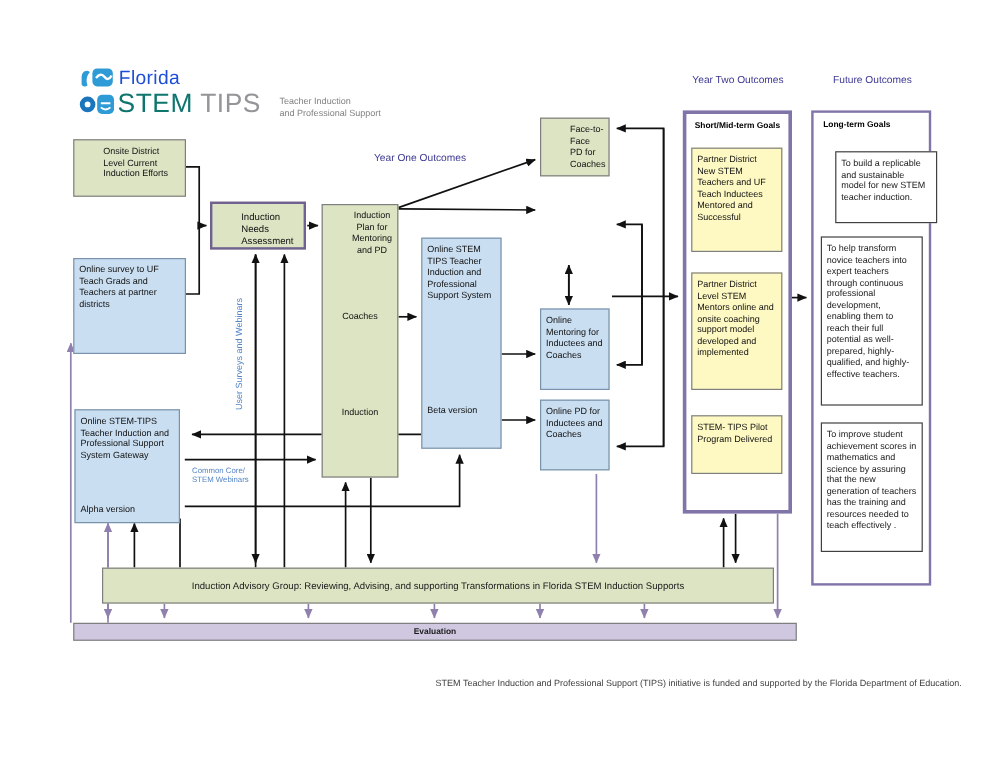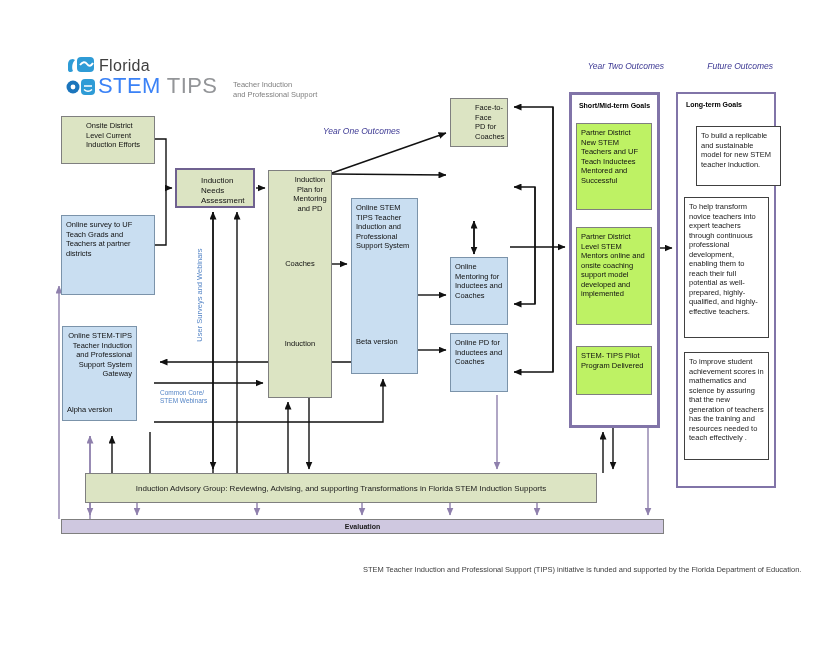--- a/index.html
+++ b/index.html
@@ -3,33 +3,33 @@
 <meta charset="utf-8">
 <style>
   html,body{margin:0;padding:0;background:#fff;}
   .page{position:relative;width:840px;height:649px;background:#ffffff;overflow:hidden;
         font-family:"Liberation Sans",sans-serif;color:#1a1a1a;}
   .abs{position:absolute;box-sizing:border-box;}
   .box{position:absolute;box-sizing:border-box;border:1px solid #7f7f7f;
        font-size:7.5px;line-height:1.27;padding:4px 4px;color:#111;}
   .green{background:#dce4c3;padding-left:24px;}
   .blue{background:#c9def1;border-color:#7b93aa;}
-  .purplefill{background:#bef264;}
+  .purplefill{background:#fef9c3;}
   .panel{position:absolute;box-sizing:border-box;background:#fff;border:3px solid #8174a8;}
   .panel-title{font-size:7px;font-weight:bold;color:#000;padding-top:7px;}
   .whitebox{position:absolute;box-sizing:border-box;background:#fff;border:1px solid #404040;
             font-size:7.5px;line-height:1.27;padding:4px;}
-  .hdr{position:absolute;font-style:italic;font-size:8.5px;color:#3c3893;text-align:right;}
+  .hdr{position:absolute;font-size:8.5px;color:#3c3893;text-align:center;}
   .sidelabel{position:absolute;color:#5585c6;}
   .bar{position:absolute;box-sizing:border-box;display:flex;align-items:center;justify-content:center;}
   .center{text-align:center;}
   svg.overlay{position:absolute;left:0;top:0;pointer-events:none;}
-  .logo-region{position:absolute;left:99px;top:57px;font-size:16px;color:#404040;letter-spacing:.3px;}
+  .logo-region{position:absolute;left:99px;top:57px;font-size:16px;color:#1d4ed8;letter-spacing:.3px;}
   .logo-brand{position:absolute;left:98px;top:73px;font-size:22px;letter-spacing:.4px;}
-  .logo-brand .stem{color:#3b82f6;}
+  .logo-brand .stem{color:#0f766e;}
   .logo-brand .tips{color:#939598;}
   .logo-tagline{position:absolute;left:233px;top:80px;font-size:7.5px;line-height:1.3;color:#808080;}
   .footer{position:absolute;left:363px;top:565px;width:440px;font-size:7.5px;color:#3d3d3d;}
   .plan-sub{position:absolute;left:0;width:100%;text-align:center;font-size:7.5px;}
 </style>
 </head>
 <body>
 
 <div class="page">
 
@@ -119,21 +119,21 @@
     <div>Induction Plan for Mentoring and PD</div>
     <div class="plan-sub" style="top:88px;">Coaches</div>
     <div class="plan-sub" style="top:168px;">Induction</div>
   </div>
 
   <div class="box blue" style="left:351px;top:198px;width:67px;height:176px;">
     <div>Online STEM TIPS Teacher Induction and Professional Support System</div>
     <div class="abs" style="left:4px;top:138px;">Beta version</div>
   </div>
 
-  <div class="box blue" style="left:62px;top:326px;width:75px;height:95px;text-align:right;">
+  <div class="box blue" style="left:62px;top:341px;width:88px;height:95px;">
     <div>Online STEM-TIPS Teacher Induction and Professional Support System Gateway</div>
     <div class="abs" style="left:4px;top:66px;margin-top:12px;">Alpha version</div>
   </div>
 
   <div class="box green" style="left:450px;top:98px;width:58px;height:49px;">Face-to-Face PD for Coaches</div>
   <div class="box blue" style="left:450px;top:257px;width:58px;height:68px;">Online Mentoring for Inductees and Coaches</div>
   <div class="box blue" style="left:450px;top:333px;width:58px;height:59px;">Online PD for Inductees and Coaches</div>
 
   <div class="sidelabel" style="left:146px;top:289px;width:110px;height:12px;transform:rotate(-90deg);font-size:7.5px;text-align:center;">User Surveys and Webinars</div>
   <div class="sidelabel" style="left:160px;top:389px;width:56px;font-size:6.5px;line-height:1.25;">Common Core/ STEM Webinars</div>
@@ -145,18 +145,18 @@
   <div class="box purplefill" style="left:576px;top:227px;width:76px;height:98px;">Partner District Level STEM Mentors online and onsite coaching support model developed and implemented</div>
   <div class="box purplefill" style="left:576px;top:346px;width:76px;height:49px;">STEM- TIPS Pilot Program Delivered</div>
 
   <div class="panel" style="left:676px;top:92px;width:100px;height:396px;border-width:2.5px;">
     <div class="panel-title" style="padding-left:8px;">Long-term Goals</div>
   </div>
   <div class="whitebox" style="left:684px;top:126px;width:85px;height:60px;margin-left:12px;">To build a replicable and sustainable model for new STEM teacher induction.</div>
   <div class="whitebox" style="left:684px;top:352px;width:85px;height:108px;">To improve student achievement scores in mathematics and science by assuring that the new generation of teachers has the training and resources needed to teach effectively .</div>
   <div class="whitebox" style="left:684px;top:197px;width:85px;height:141px;">To help transform novice teachers into expert teachers through continuous professional development, enabling them to reach their full potential as well-prepared, highly-qualified, and highly-effective teachers.</div>
 
-  <div class="bar" style="left:85px;top:473px;width:512px;height:30px;background:#dce4c3;border:1px solid #7f7f7f;font-size:8px;">Induction Advisory Group: Reviewing, Advising, and supporting Transformations in Florida STEM Induction Supports</div>
+  <div class="bar" style="left:85px;top:473px;width:560px;height:30px;background:#dce4c3;border:1px solid #7f7f7f;font-size:8px;">Induction Advisory Group: Reviewing, Advising, and supporting Transformations in Florida STEM Induction Supports</div>
   <div class="bar" style="left:61px;top:519px;width:603px;height:15px;background:#cfc8e0;border:1px solid #7f7f7f;font-size:7px;font-weight:bold;">Evaluation</div>
 
   <div class="footer">STEM Teacher Induction and Professional Support (TIPS) initiative is funded and supported by the Florida Department of Education.</div>
 
 </div>
 
 </body></html>

